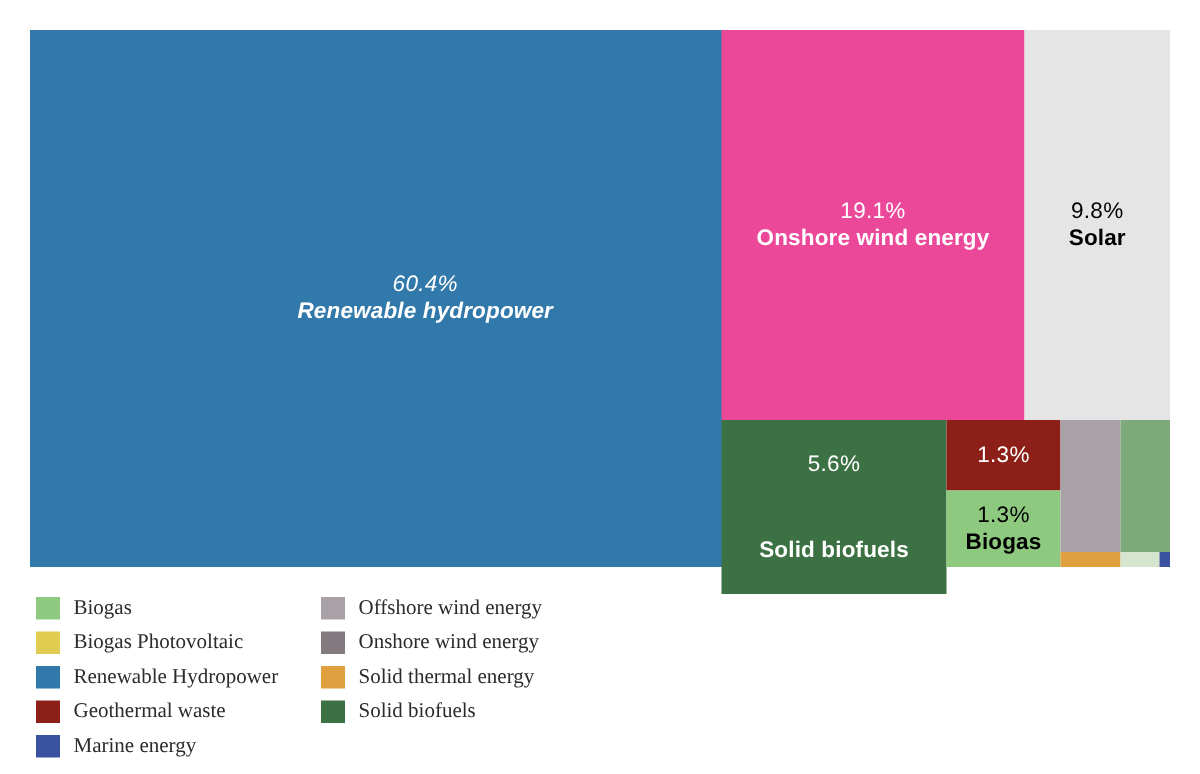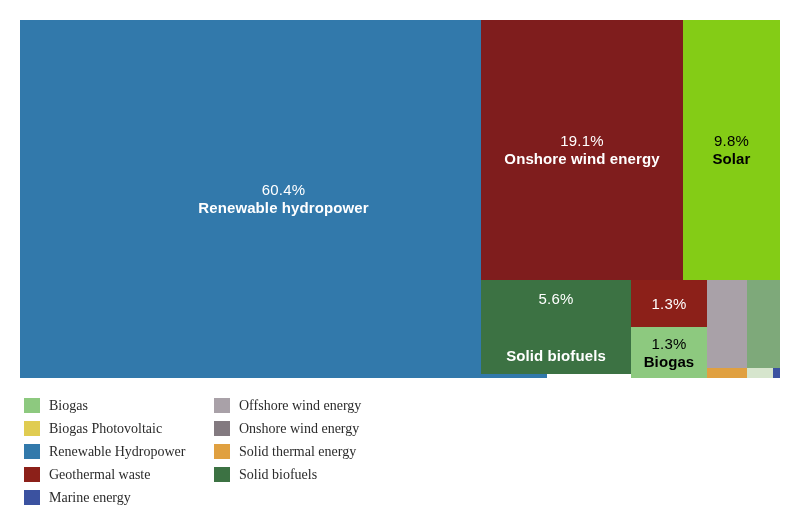--- a/index.html
+++ b/index.html
@@ -88,36 +88,36 @@
     white-space: nowrap;
   }
 </style>
 </head>
 <body>
 
 <div id="chart-root">
 
   <div id="treemap">
 
-    <div class="tile light-text" style="left: 0px; top: 0px; width: 527px; height: 358px; background-color: rgb(50, 121, 171);">
+    <div class="tile light-text" style="left: 0px; top: 0px; width: 527px; height: 358px; background-color: rgb(50, 121, 171); font-style: italic;">
       <span class="tile-value">60.4%</span>
       <span class="tile-label">Renewable hydropower</span>
     </div>
 
-    <div class="tile light-text" style="left: 461px; top: 0px; width: 202px; height: 260px; background-color: #7f1d1d;">
+    <div class="tile light-text" style="left: 461px; top: 0px; width: 202px; height: 260px; background-color: #ec4899;">
       <span class="tile-value">19.1%</span>
       <span class="tile-label">Onshore wind energy</span>
     </div>
 
-    <div class="tile dark-text" style="left: 663px; top: 0px; width: 97px; height: 260px; background-color: #84cc16;">
+    <div class="tile dark-text" style="left: 663px; top: 0px; width: 97px; height: 260px; background-color: #e5e5e5;">
       <span class="tile-value">9.8%</span>
       <span class="tile-label">Solar</span>
     </div>
 
-    <div class="tile light-text" style="left: 461px; top: 260px; width: 150px; height: 94px; background-color: rgb(60, 114, 67); gap: 39px;">
+    <div class="tile light-text" style="left: 461px; top: 260px; width: 150px; height: 116px; background-color: rgb(60, 114, 67); gap: 39px;">
       <span class="tile-value">5.6%</span>
       <span class="tile-label">Solid biofuels</span>
     </div>
 
     <div class="tile light-text" style="left: 611px; top: 260px; width: 76px; height: 47px; background-color: rgb(140, 32, 25);">
       <span class="tile-value">1.3%</span>
       <span class="tile-label"></span>
     </div>
 
     <div class="tile dark-text" style="left: 611px; top: 307px; width: 76px; height: 51px; background-color: rgb(141, 201, 127);">

